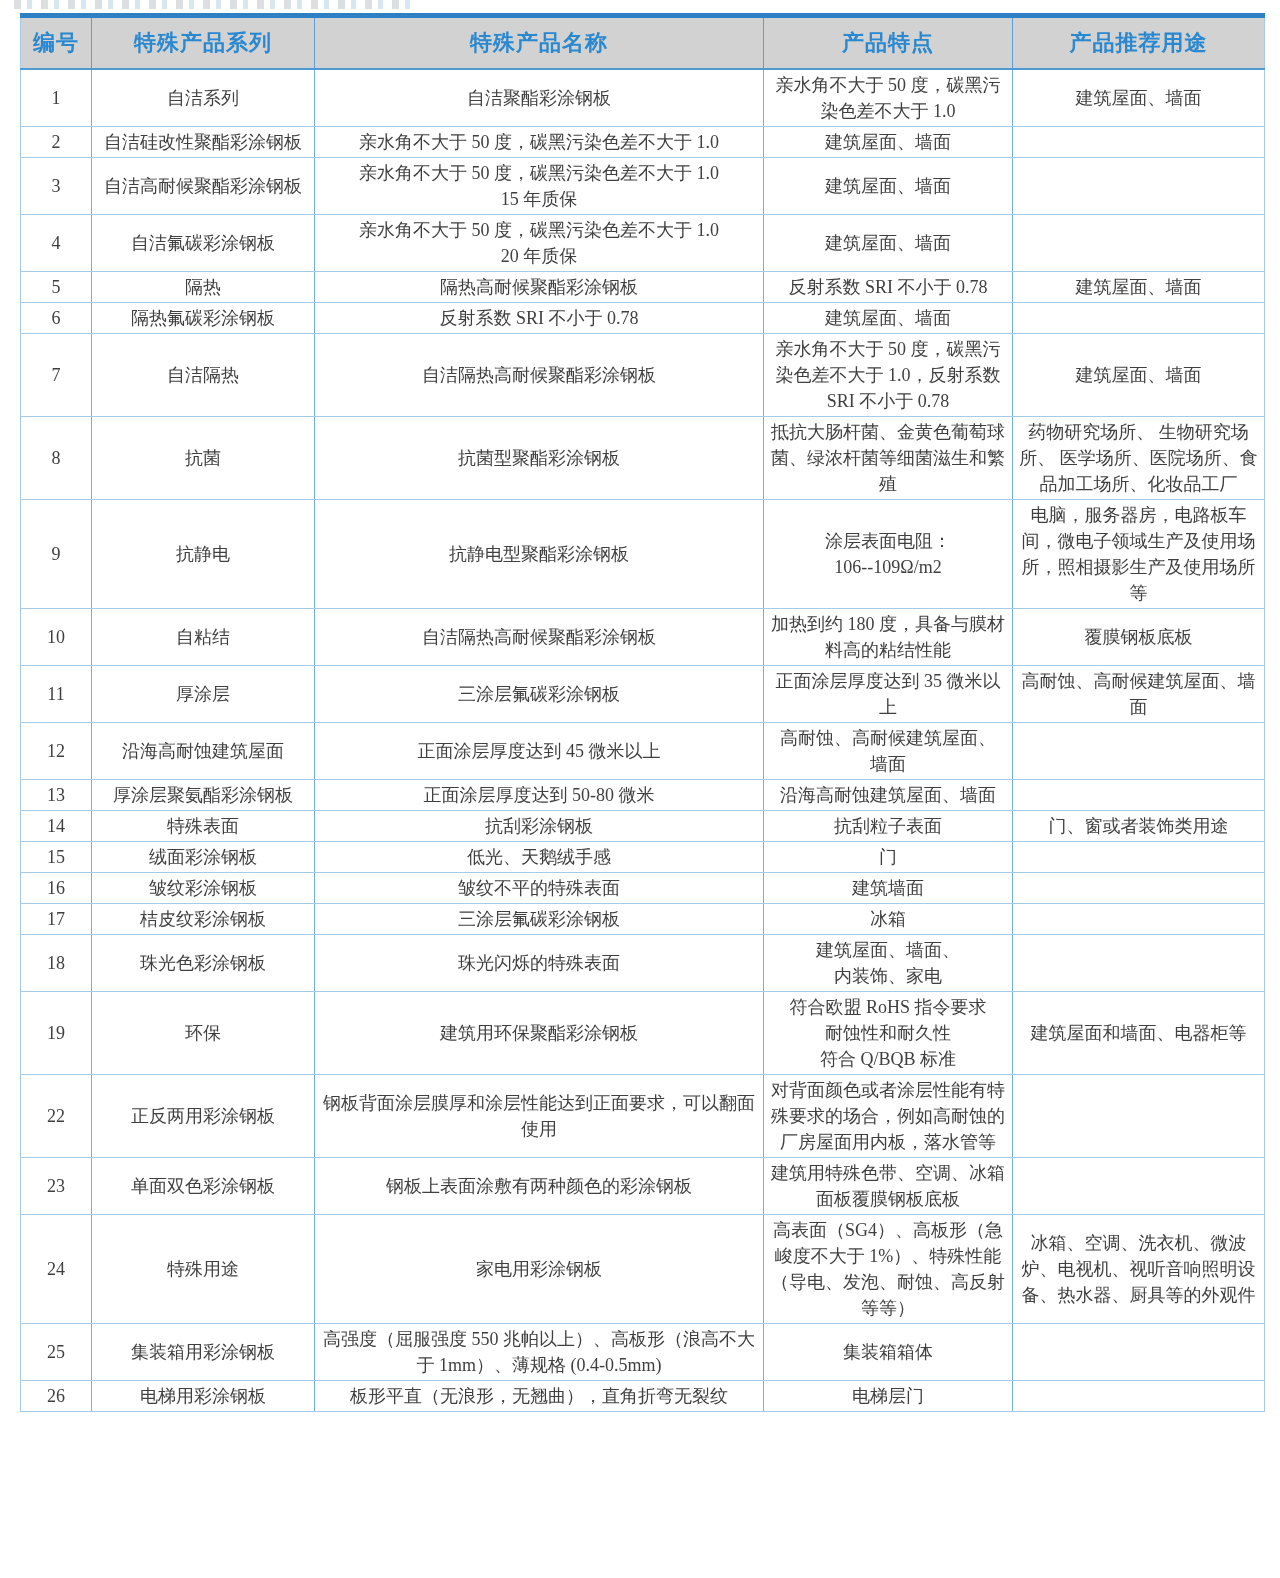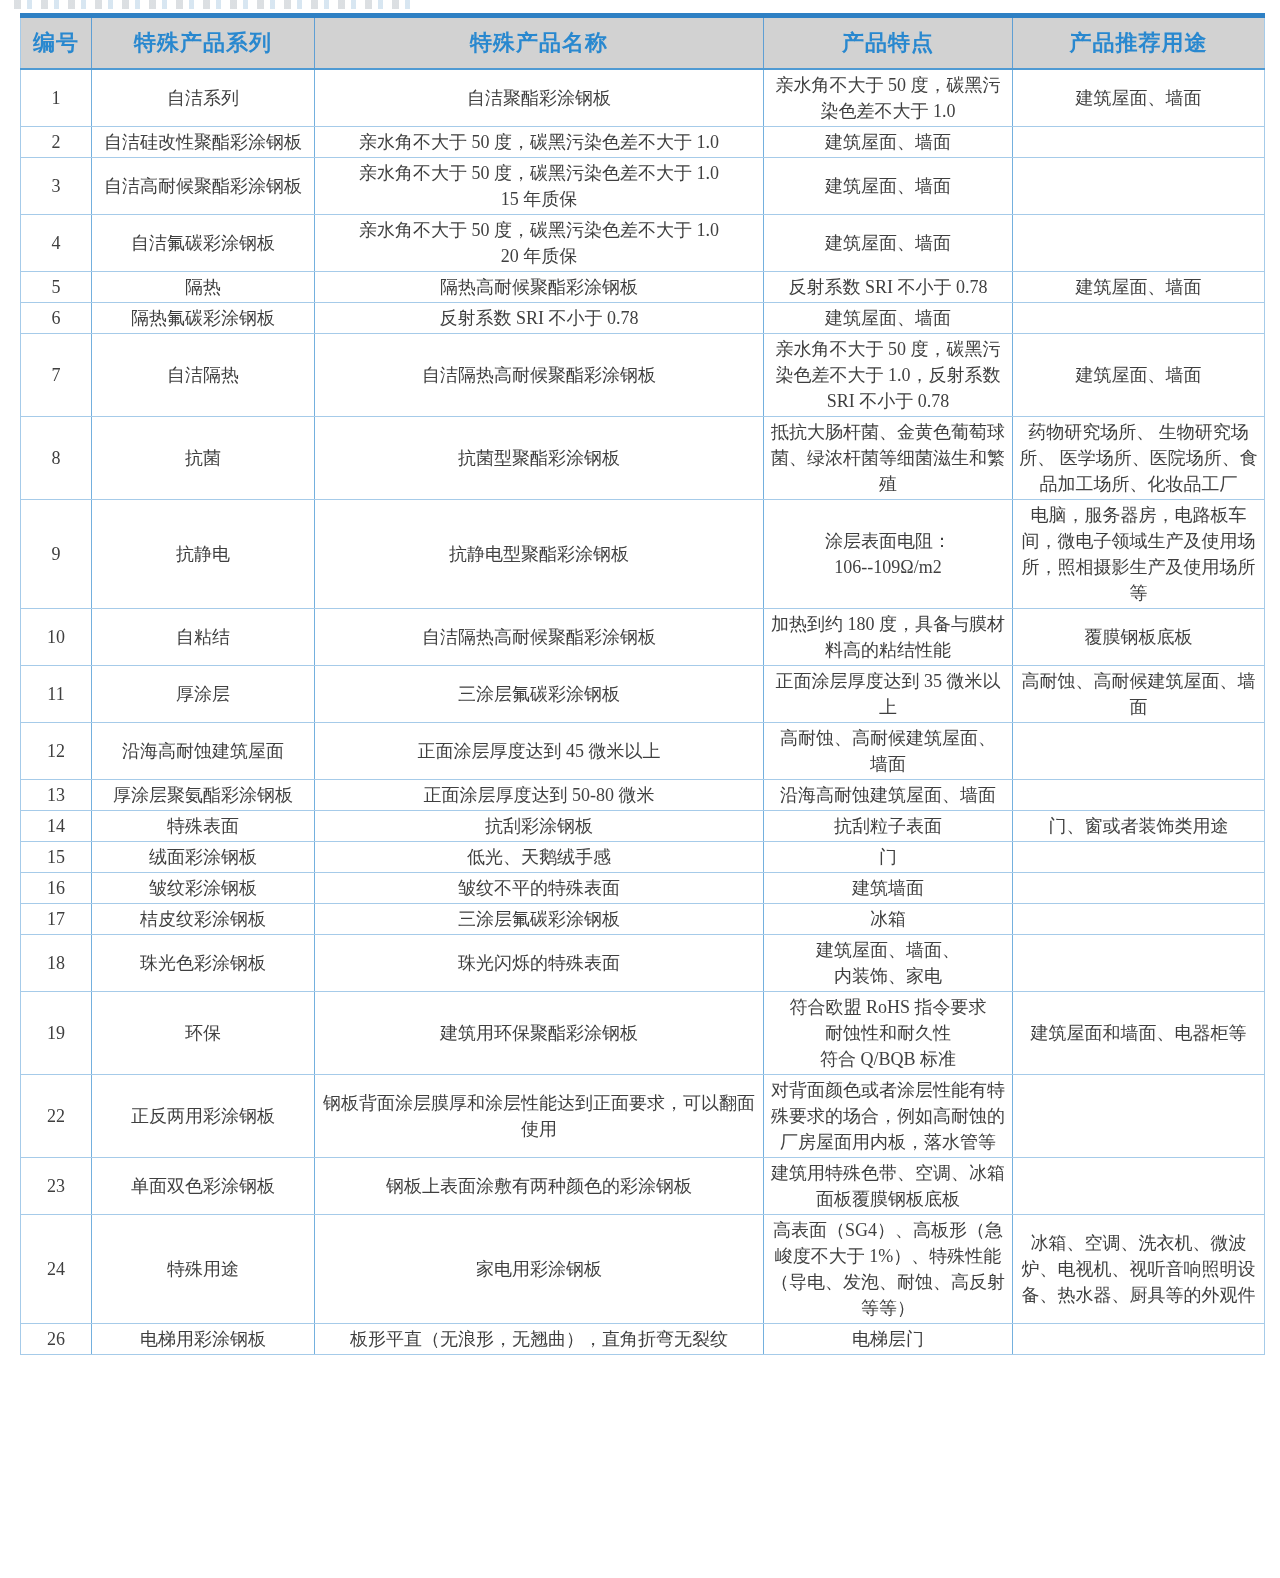--- a/index.html
+++ b/index.html
@@ -221,20 +221,27 @@
           <td></td>
         </tr>
         <tr>
           <td>24</td>
           <td>特殊用途</td>
           <td>家电用彩涂钢板</td>
           <td>高表面（SG4）、高板形（急峻度不大于 1%）、特殊性能（导电、发泡、耐蚀、高反射等等）</td>
           <td>冰箱、空调、洗衣机、微波炉、电视机、视听音响照明设备、热水器、厨具等的外观件</td>
         </tr>
         <tr>
+          <td>25</td>
+          <td>集装箱用彩涂钢板</td>
+          <td>高强度（屈服强度 550 兆帕以上）、高板形（浪高不大于 1mm）、薄规格 (0.4-0.5mm)</td>
+          <td>集装箱箱体</td>
+          <td></td>
+        </tr>
+        <tr>
           <td>26</td>
           <td>电梯用彩涂钢板</td>
           <td>板形平直（无浪形，无翘曲），直角折弯无裂纹</td>
           <td>电梯层门</td>
           <td></td>
         </tr>
       </tbody>
   </table>
 </div>
 

